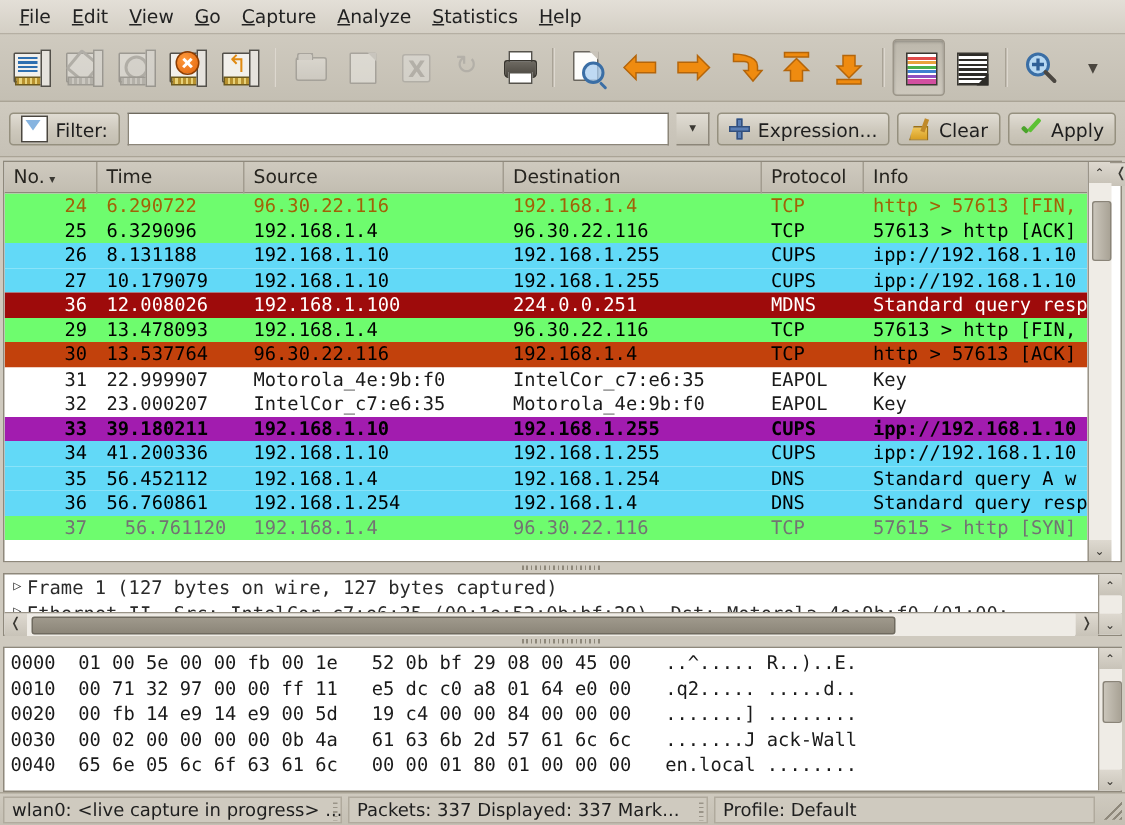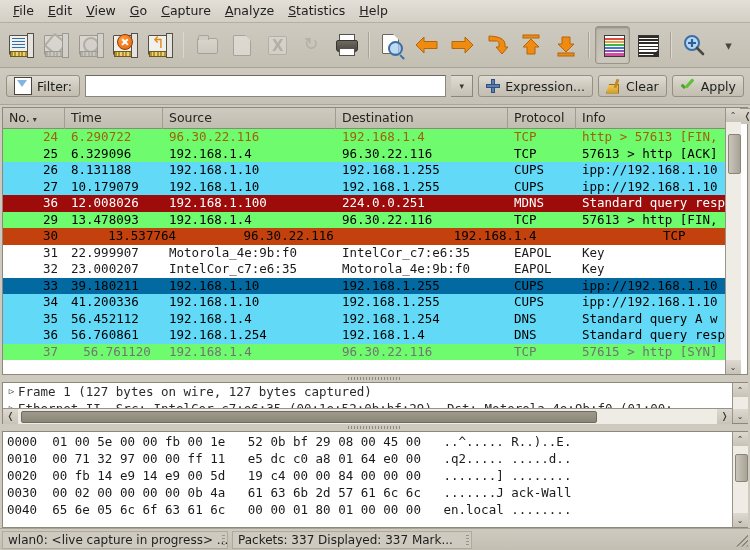--- a/index.html
+++ b/index.html
@@ -681,38 +681,39 @@
                 <div class="c" style="flex: 0 0 172px; width: 172px;">96.30.22.116</div>
                 <div class="c" style="flex: 0 0 68px; width: 68px;">TCP</div>
                 <div class="c" style="flex: 1 1 auto;">57613 &gt; http [FIN,</div>
               </div>
               <div class="row" style="background: #c2410c; color: rgb(0, 0, 0); justify-content: space-between;">
                 <div class="c num" style="flex: 0 0 62px; width: 62px;">30</div>
                 <div class="c" style="flex: 0 0 98px; width: 98px;">13.537764</div>
                 <div class="c" style="flex: 0 0 173px; width: 173px;">96.30.22.116</div>
                 <div class="c" style="flex: 0 0 172px; width: 172px;">192.168.1.4</div>
                 <div class="c" style="flex: 0 0 68px; width: 68px;">TCP</div>
+                <div class="c" style="flex: 1 1 auto;">http &gt; 57613 [ACK]</div>
               </div>
               <div class="row" style="background: rgb(255, 255, 255); color: rgb(26, 26, 26);">
                 <div class="c num" style="flex: 0 0 62px; width: 62px;">31</div>
                 <div class="c" style="flex: 0 0 98px; width: 98px;">22.999907</div>
                 <div class="c" style="flex: 0 0 173px; width: 173px;">Motorola_4e:9b:f0</div>
                 <div class="c" style="flex: 0 0 172px; width: 172px;">IntelCor_c7:e6:35</div>
                 <div class="c" style="flex: 0 0 68px; width: 68px;">EAPOL</div>
                 <div class="c" style="flex: 1 1 auto;">Key</div>
               </div>
               <div class="row" style="background: rgb(255, 255, 255); color: rgb(26, 26, 26);">
                 <div class="c num" style="flex: 0 0 62px; width: 62px;">32</div>
                 <div class="c" style="flex: 0 0 98px; width: 98px;">23.000207</div>
                 <div class="c" style="flex: 0 0 173px; width: 173px;">IntelCor_c7:e6:35</div>
                 <div class="c" style="flex: 0 0 172px; width: 172px;">Motorola_4e:9b:f0</div>
                 <div class="c" style="flex: 0 0 68px; width: 68px;">EAPOL</div>
                 <div class="c" style="flex: 1 1 auto;">Key</div>
               </div>
-              <div class="row" style="background: #0369a1; color: rgb(0, 0, 0);">
+              <div class="row" style="background: #a21caf; color: rgb(0, 0, 0); font-weight: bold;">
                 <div class="c num" style="flex: 0 0 62px; width: 62px;">33</div>
                 <div class="c" style="flex: 0 0 98px; width: 98px;">39.180211</div>
                 <div class="c" style="flex: 0 0 173px; width: 173px;">192.168.1.10</div>
                 <div class="c" style="flex: 0 0 172px; width: 172px;">192.168.1.255</div>
                 <div class="c" style="flex: 0 0 68px; width: 68px;">CUPS</div>
                 <div class="c" style="flex: 1 1 auto;">ipp://192.168.1.10</div>
               </div>
               <div class="row" style="background: rgb(98, 217, 247); color: rgb(0, 0, 0);">
                 <div class="c num" style="flex: 0 0 62px; width: 62px;">34</div>
                 <div class="c" style="flex: 0 0 98px; width: 98px;">41.200336</div>
@@ -819,15 +820,18 @@
 
   <div class="statusbar">
     <div class="sb-cell" style="width:226px;">
       <span>wlan0: &lt;live capture in progress&gt; ...</span>
       <span class="dots3"></span>
     </div>
     <div class="sb-cell" style="width:240px;">
       <span>Packets: 337 Displayed: 337 Mark...</span>
       <span class="dots3"></span>
     </div>
+    <div class="sb-cell" style="flex:1 1 auto;">
+      <span>Profile: Default</span>
+    </div>
     <div class="sb-grip"></div>
   </div>
 </div>
 
 </body></html>

